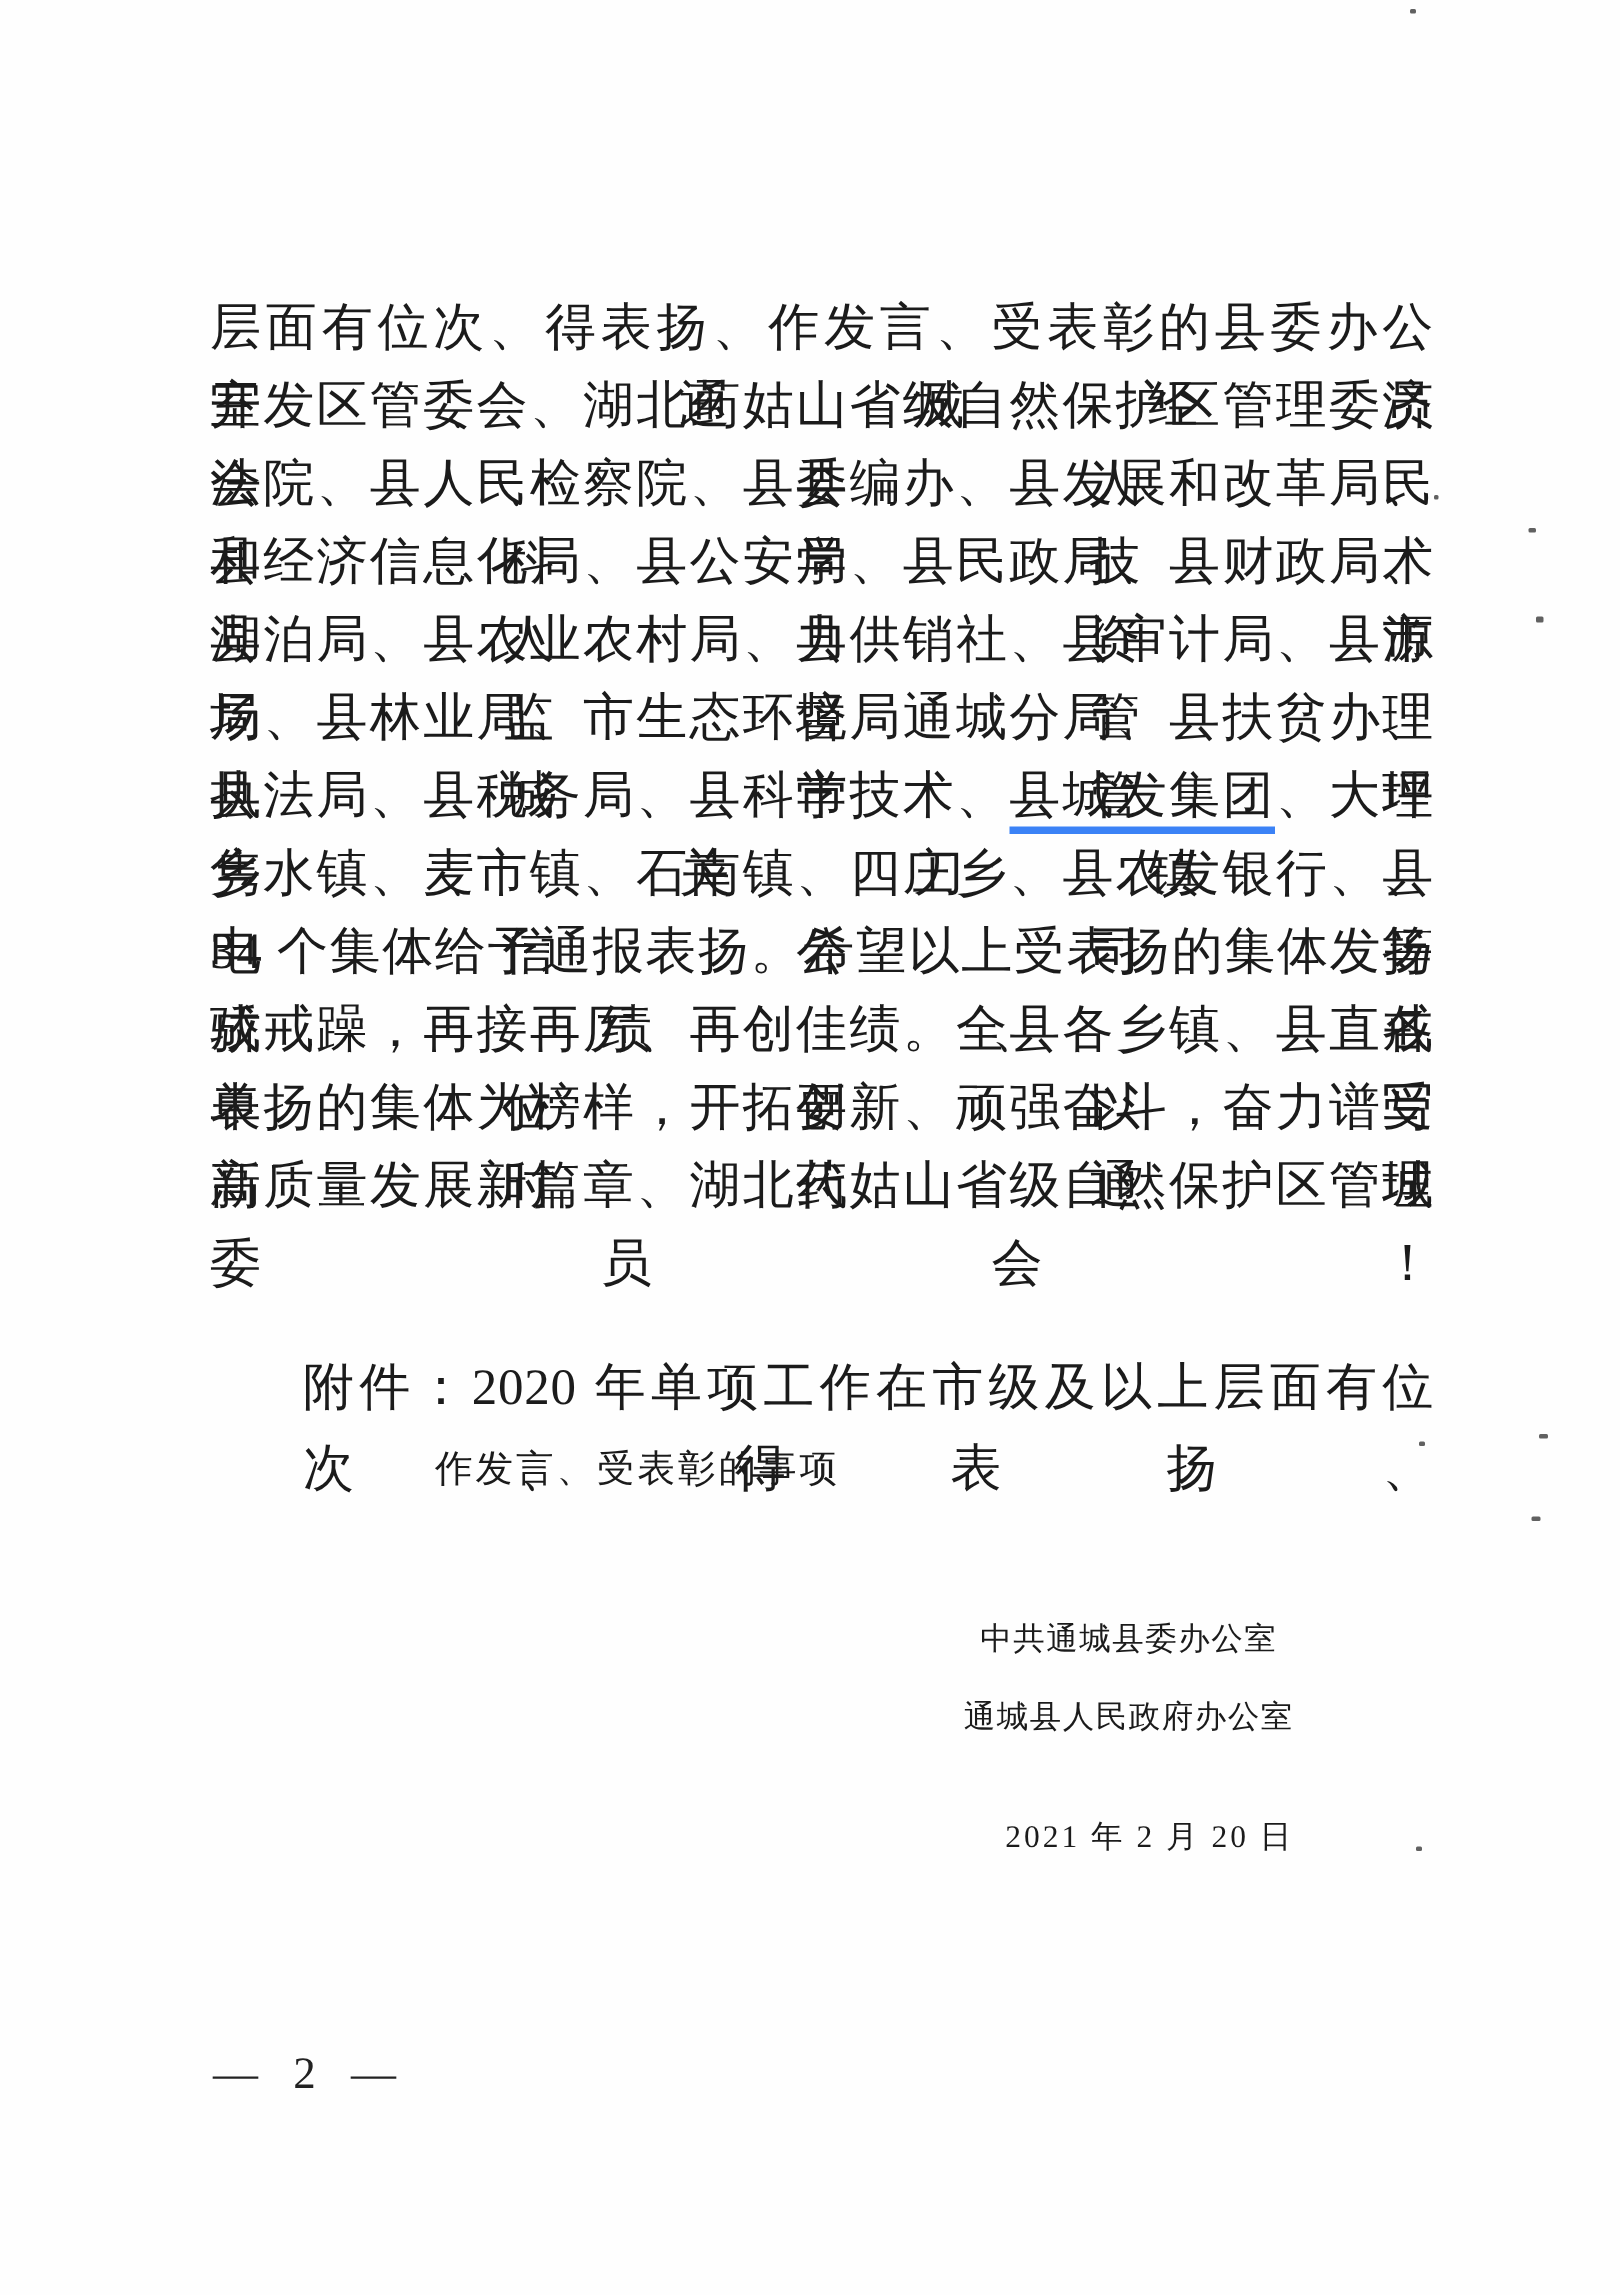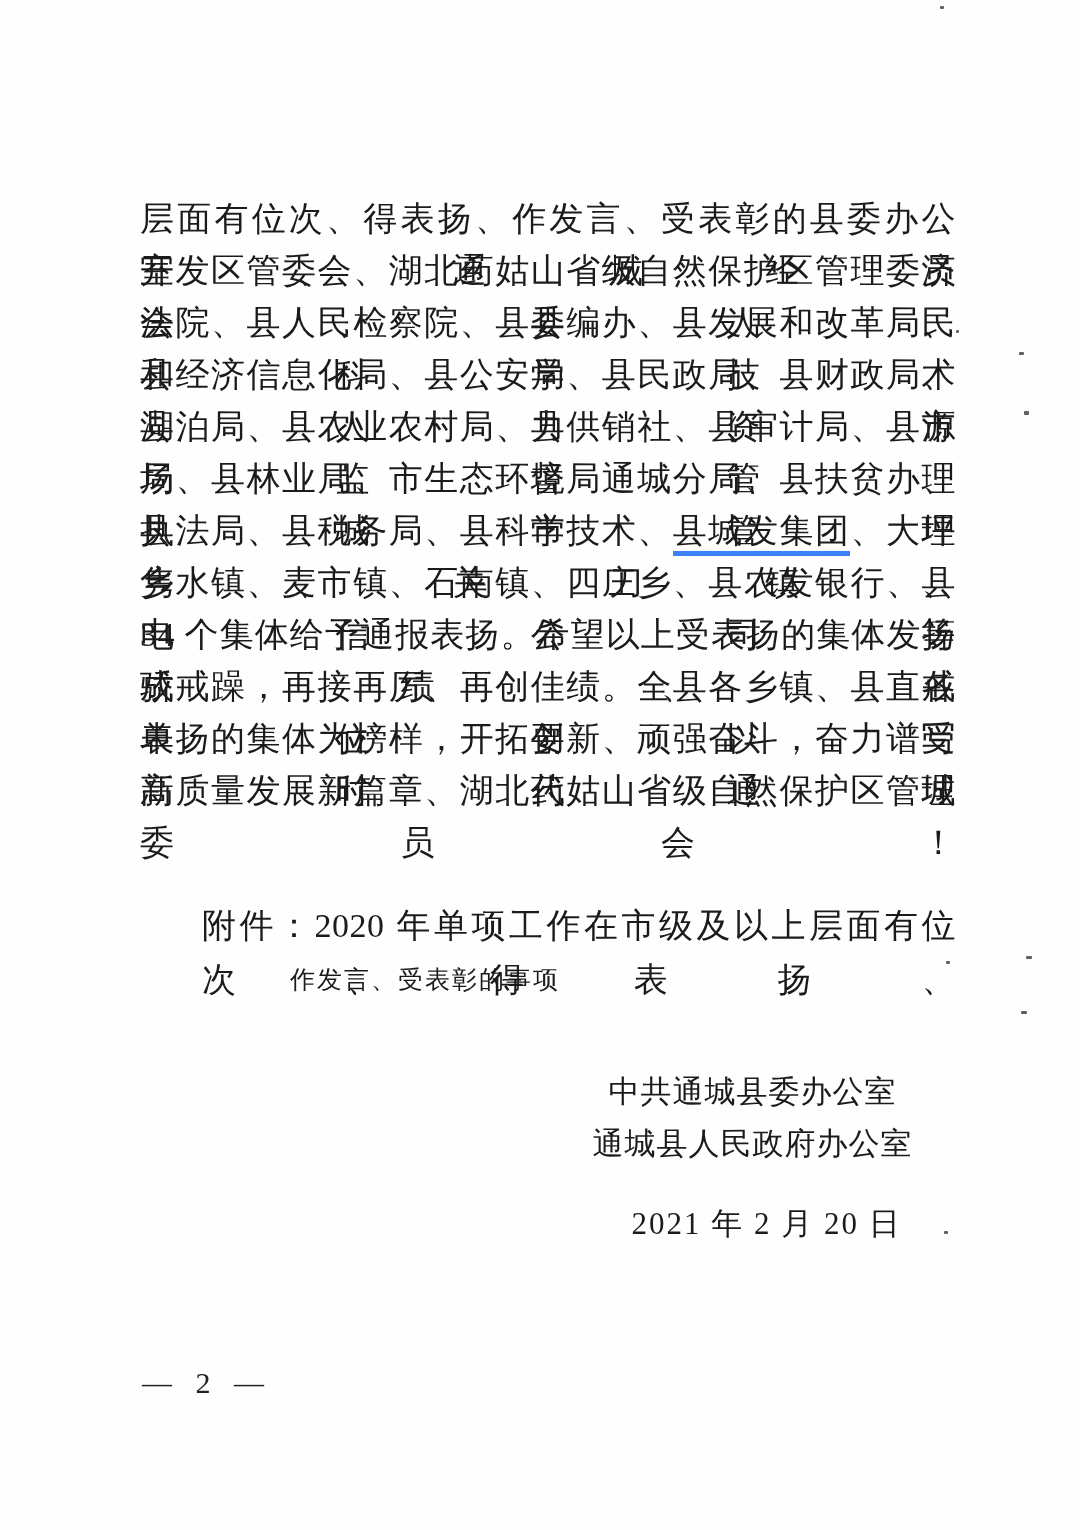--- a/index.html
+++ b/index.html
@@ -61,21 +61,21 @@
   }
   
   .signature {
     position: absolute;
     left: 545px;
     top: 1066px;
     width: 415px;
     text-align: center;
   }
   .sig-line {
-    font-size: 31px;
+    font-size: 21px;
     line-height: 52px;
     height: 52px;
     letter-spacing: 1px;
   }
   .sig-date {
     transform: translateX(14px);
     letter-spacing: 2px;
     margin-top: 28px;
   }
   

